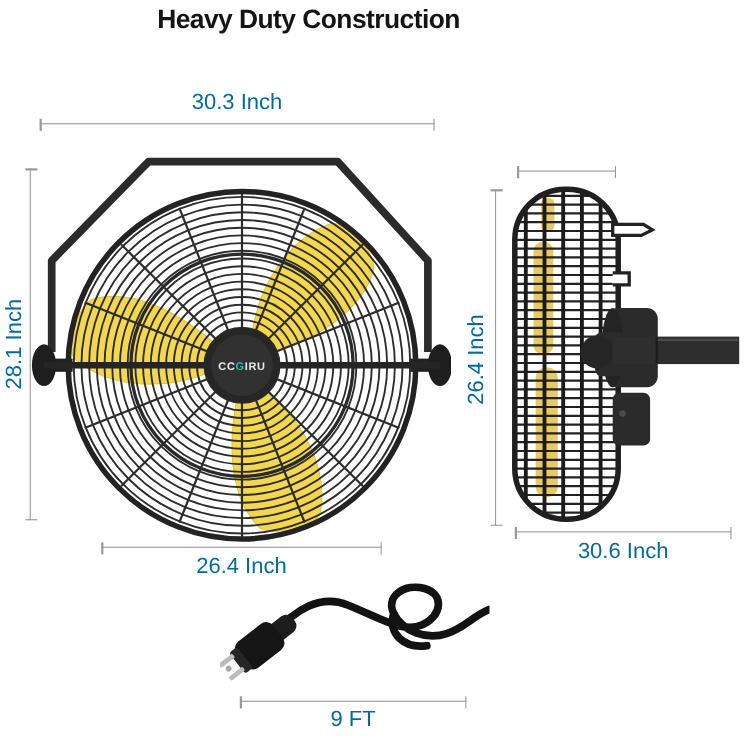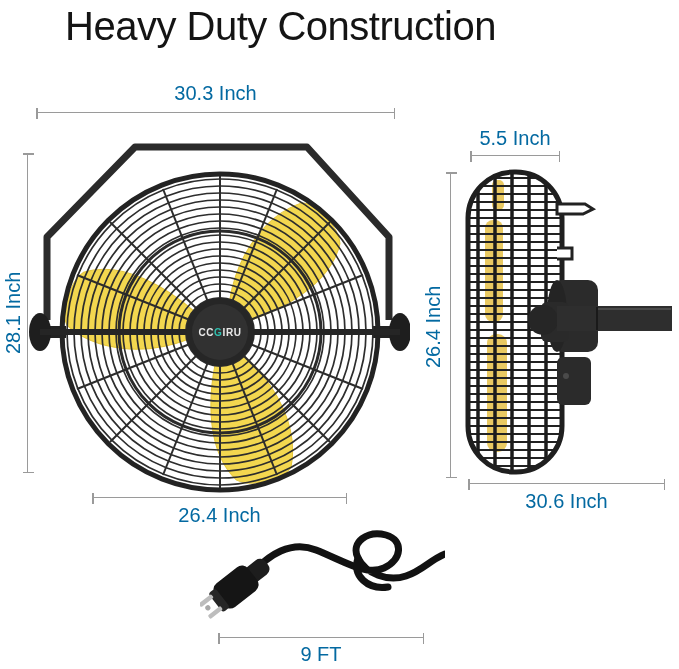--- a/index.html
+++ b/index.html
@@ -1,19 +1,19 @@
 <!DOCTYPE html>
 <html><head>
 <meta charset="utf-8">
 <style>
   html,body{margin:0;padding:0;background:#fff;}
   #stage{position:relative;width:679px;height:669px;background:#ffffff;overflow:hidden;
          font-family:"Liberation Sans",sans-serif;}
   .page-title{position:absolute;left:0;top:4px;width:561px;text-align:center;
-    font-size:40px;font-weight:400;letter-spacing:-.5px;color:#141414;}
+    font-size:24px;font-weight:700;letter-spacing:-.5px;color:#141414;}
   .dim-label{position:absolute;font-size:20px;color:#0369a1;text-align:center;white-space:nowrap;}
   .dim-label-v{writing-mode:vertical-rl;transform:rotate(180deg);text-align:center;}
   .dimh{position:absolute;height:0;border-top:1.5px solid #9a9a9a;}
   .dimh::before,.dimh::after{content:"";position:absolute;top:-5px;width:1.5px;height:11px;background:#9a9a9a;}
   .dimh::before{left:0}.dimh::after{right:0}
   .dimv{position:absolute;width:0;border-left:1.5px solid #9a9a9a;}
   .dimv::before,.dimv::after{content:"";position:absolute;left:-5px;width:11px;height:1.5px;background:#9a9a9a;}
   .dimv::before{top:0}.dimv::after{bottom:0}
   svg{position:absolute;}
   .hub-logo-text{font-family:"Liberation Sans",sans-serif;font-size:10px;font-weight:700;letter-spacing:.6px;}
@@ -91,21 +91,20 @@
     <circle cx="192" cy="194" r="158" fill="none" stroke="#232323" stroke-width="5"></circle>
     <circle cx="192" cy="194" r="34" fill="none" stroke="#2d2d2d" stroke-width="2"></circle>
 
     <line x1="12" y1="194" x2="372" y2="194" stroke="#252525" stroke-width="6"></line>
 
     <circle cx="192" cy="194" r="34" fill="#262626"></circle>
     <circle cx="192" cy="194" r="28" fill="#313131"></circle>
     <text x="192" y="198" text-anchor="middle" class="hub-logo-text" fill="#e9e9e9"><tspan>CC</tspan><tspan fill="#2FBFAE">G</tspan><tspan>IRU</tspan></text>
   </svg>
 
-  <div class="dim-label" style="left:455px;top:127px;width:120px;">5.5 Inch</div>
   <div class="dimh" style="left:470px;top:155px;width:90px;"></div>
 
   <div class="dim-label dim-label-v" style="left:421px;top:247px;height:160px;width:24px;line-height:24px;">26.4 Inch</div>
   <div class="dimv" style="left:450px;top:172px;height:306px;"></div>
 
   <div class="dimh" style="left:468px;top:483px;width:197px;"></div>
   <div class="dim-label" style="left:468px;top:490px;width:197px;">30.6 Inch</div>
 
   <svg style="left:445px;top:162px;" width="234" height="330" viewBox="0 0 234 330">
     <defs>

